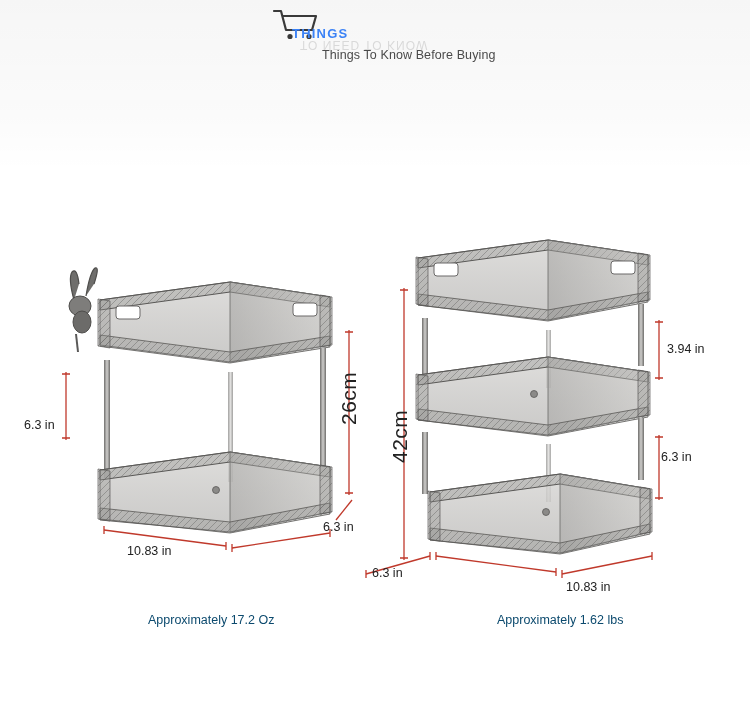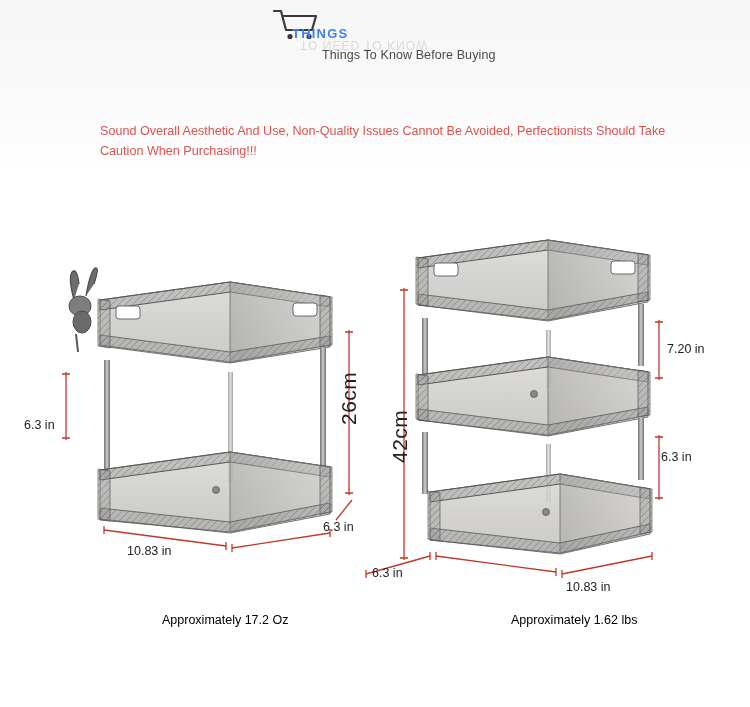--- a/index.html
+++ b/index.html
@@ -108,23 +108,22 @@
     font-size: 21px;
     letter-spacing: 0.5px;
   }
   .vert {
     transform-origin: 50% 50%;
     transform: rotate(-90deg);
   }
   .caption {
     position: absolute;
     font-size: 12.5px;
-    color: #000000;
-    white-space: nowrap;
-    margin-left: 14px;
+    color: #0c4a6e;
+    white-space: nowrap;
   }
 
   
   svg.layer {
     position: absolute;
     left: 0;
     top: 0;
     width: 750px;
     height: 707px;
     pointer-events: none;
@@ -143,21 +142,20 @@
       <path d="M11 8 H44 L40 22" fill="none" stroke="#3a3a3a" stroke-width="2.2" stroke-linecap="round" stroke-linejoin="round"></path>
       <circle cx="18" cy="28.5" r="2.6" fill="#3a3a3a"></circle>
       <circle cx="37" cy="28.5" r="2.6" fill="#3a3a3a"></circle>
     </svg>
     <div class="logo-faint">THINGS</div>
     <div class="logo-faint2">TO NEED TO KNOW</div>
   </div>
 
   <div class="header-title">Things To Know Before Buying</div>
 
-  <div class="notice2">Sound Overall Aesthetic And Use, Non-Quality Issues Cannot Be Avoided, Perfectionists Should Take Caution When Purchasing!!!</div>
 
   <svg class="layer" viewBox="0 0 750 707">
     <defs>
       <linearGradient id="glassG" x1="0" y1="0" x2="0" y2="1">
         <stop offset="0%" stop-color="#d9d8d6" stop-opacity="0.85"></stop>
         <stop offset="100%" stop-color="#b9b8b6" stop-opacity="0.75"></stop>
       </linearGradient>
       <linearGradient id="glassSide" x1="0" y1="0" x2="1" y2="0">
         <stop offset="0%" stop-color="#9c9b99" stop-opacity="0.9"></stop>
         <stop offset="100%" stop-color="#cfcecb" stop-opacity="0.8"></stop>
@@ -291,20 +289,20 @@
       </g>
     </g>
   </svg>
 
   <div class="dim" style="left:24px; top:418px;">6.3 in</div>
   <div class="dim big vert" style="left:336px; top:400px; width:26px;">26cm</div>
   <div class="dim" style="left:323px; top:520px;">6.3 in</div>
   <div class="dim" style="left:127px; top:544px;">10.83 in</div>
   <div class="caption" style="left:148px; top:613px;">Approximately 17.2 Oz</div>
 
-  <div class="dim" style="left:667px; top:342px;">7.20 in</div>
+  <div class="dim" style="left:667px; top:342px;">3.94 in</div>
   <div class="dim" style="left:661px; top:450px;">6.3 in</div>
   <div class="dim big vert" style="left:387px; top:438px; width:26px;">42cm</div>
   <div class="dim" style="left:372px; top:566px;">6.3 in</div>
   <div class="dim" style="left:566px; top:580px;">10.83 in</div>
   <div class="caption" style="left:497px; top:613px;">Approximately 1.62 lbs</div>
 
 </div>
 
 </body></html>

